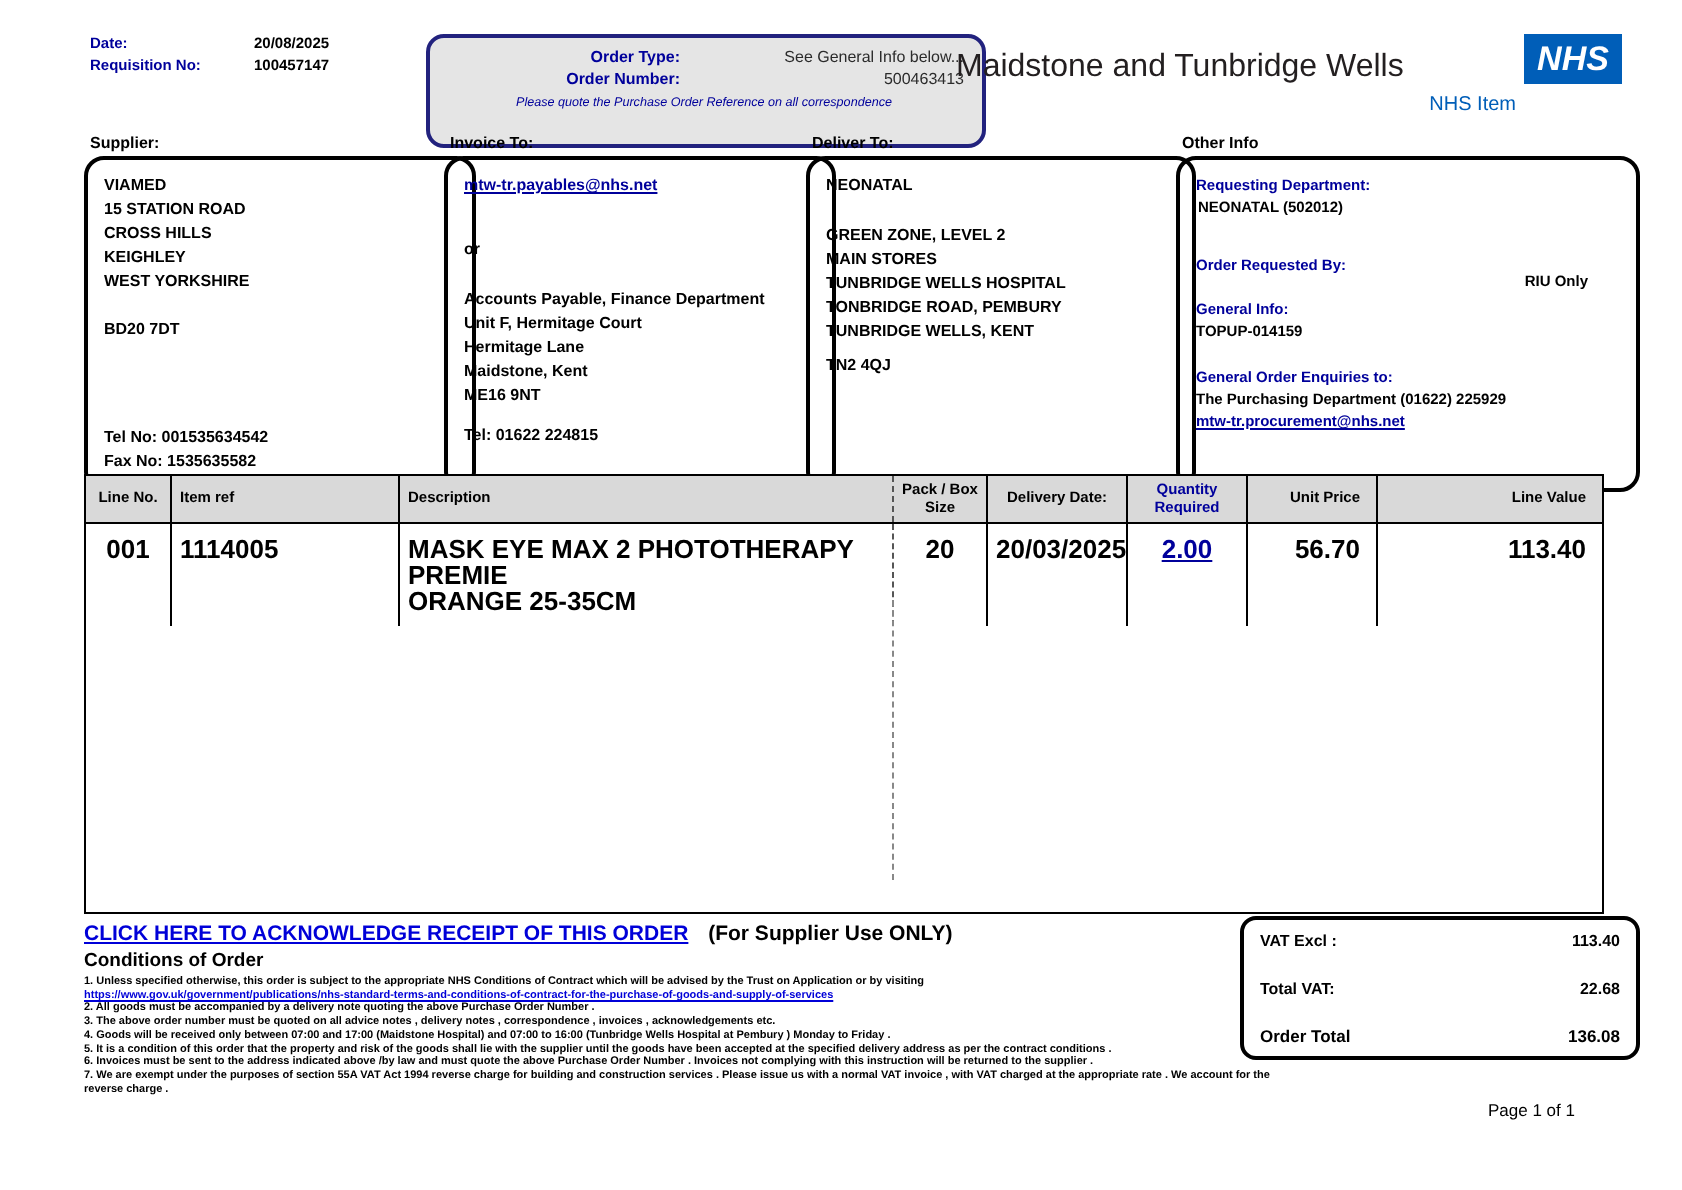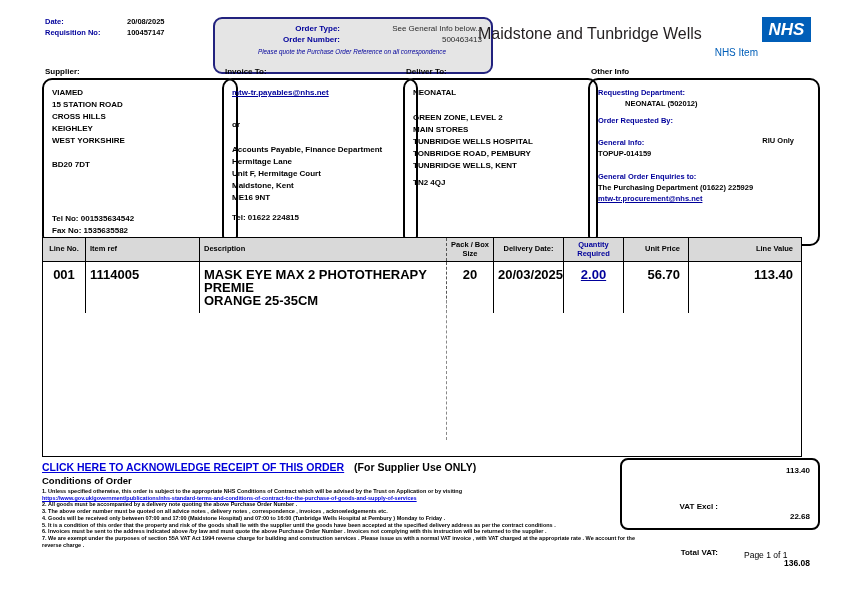--- a/index.html
+++ b/index.html
@@ -42,23 +42,23 @@
     display:flex; flex-direction:column;
   }
   #supplier-box { left:42px; width:176px; }
   #invoice-box  { left:222px; width:176px; }
   #deliver-box  { left:403px; width:175px; }
   #other-box    { left:588px; width:212px; font-size:7.5px; line-height:11px; }
   .pc { margin-top:12px; }
   .tel-block { margin-top:auto; }
   .email-link { color:#00009b; text-decoration:underline; cursor:pointer; }
   .mt20 { margin-top:20px; } .mt13 { margin-top:13px; } .mt12 { margin-top:12px; }
-  .mt11 { margin-top:11px; } .mt18 { margin-top:6px; } .mt8 { margin-top:8px; } .mt5 { margin-top:5px; }
+  .mt11 { margin-top:11px; } .mt18 { margin-top:18px; } .mt8 { margin-top:8px; } .mt5 { margin-top:5px; }
   .navy { color:#00009b; }
-  .indent { padding-left:11px; color:#000;margin-left:16px; }
+  .indent { padding-left:1px; color:#000; }
   .riu { position:absolute; right:24px; top:55px; color:#000; }
 
   
   .po-table { position:absolute; left:42px; top:237px; width:758px; height:218px; border:1.5px solid #000; }
   .t-header {
     display:grid; grid-template-columns:43px 114px 246px 48px 70px 60px 65px 1fr;
     background:#d9d9d9; border-bottom:1.2px solid #000; height:23px;
   }
   .th {
     font-size:7.5px; font-weight:bold; line-height:8.5px; padding:1px 4px;
@@ -77,21 +77,21 @@
   .t-body { position:relative; height:155px; }
   .dotted-line { position:absolute; left:403px; top:0; height:140px; border-left:1px dashed #888; }
 
   
   .totals-box {
     position:absolute; left:620px; top:458px; width:180px; height:57px;
     border:2px solid #000; border-radius:8px; padding:6px 8px 5px 8px;
     display:flex; flex-direction:column; justify-content:space-between;
   }
   .tot-row { display:flex; font-size:8px; font-weight:bold; line-height:10px; }
-  .tot-label { width:88px; text-align:right;margin-top:36px; }
+  .tot-label { width:88px; text-align:left; }
   .tot-value { flex:1; text-align:right; }
   .tot-final { font-size:8.5px; }
 
   
   .ack-line { position:absolute; left:42px; top:461px; font-size:10.5px; font-weight:bold; white-space:nowrap; }
   .ack-link { color:#0000d8; text-decoration:underline; cursor:pointer; }
   .ack-suffix { color:#000; margin-left:7px; }
   .cond-title { position:absolute; left:42px; top:475px; font-size:9.5px; font-weight:bold; }
   .conditions { position:absolute; left:42px; top:488px; width:600px; font-size:5.5px; font-weight:bold; line-height:6.7px; }
   .cond-url { color:#0000d8; text-decoration:underline; cursor:pointer; }
@@ -144,22 +144,22 @@
     <div class="tel-block">
       <div>Tel No: 001535634542</div>
       <div>Fax No: 1535635582</div>
     </div>
   </div>
 
   <div class="addr-box" id="invoice-box">
     <div><span class="email-link">mtw-tr.payables@nhs.net</span></div>
     <div class="mt20">or</div>
     <div class="mt13">Accounts Payable, Finance Department</div>
+    <div>Unit F, Hermitage Court</div>
     <div>Hermitage Lane</div>
-    <div>Unit F, Hermitage Court</div>
     <div>Maidstone, Kent</div>
     <div>ME16 9NT</div>
     <div class="mt8">Tel: 01622 224815</div>
   </div>
 
   <div class="addr-box" id="deliver-box">
     <div>NEONATAL</div>
     <div class="mt13">GREEN ZONE, LEVEL 2</div>
     <div>MAIN STORES</div>
     <div>TUNBRIDGE WELLS HOSPITAL</div>

